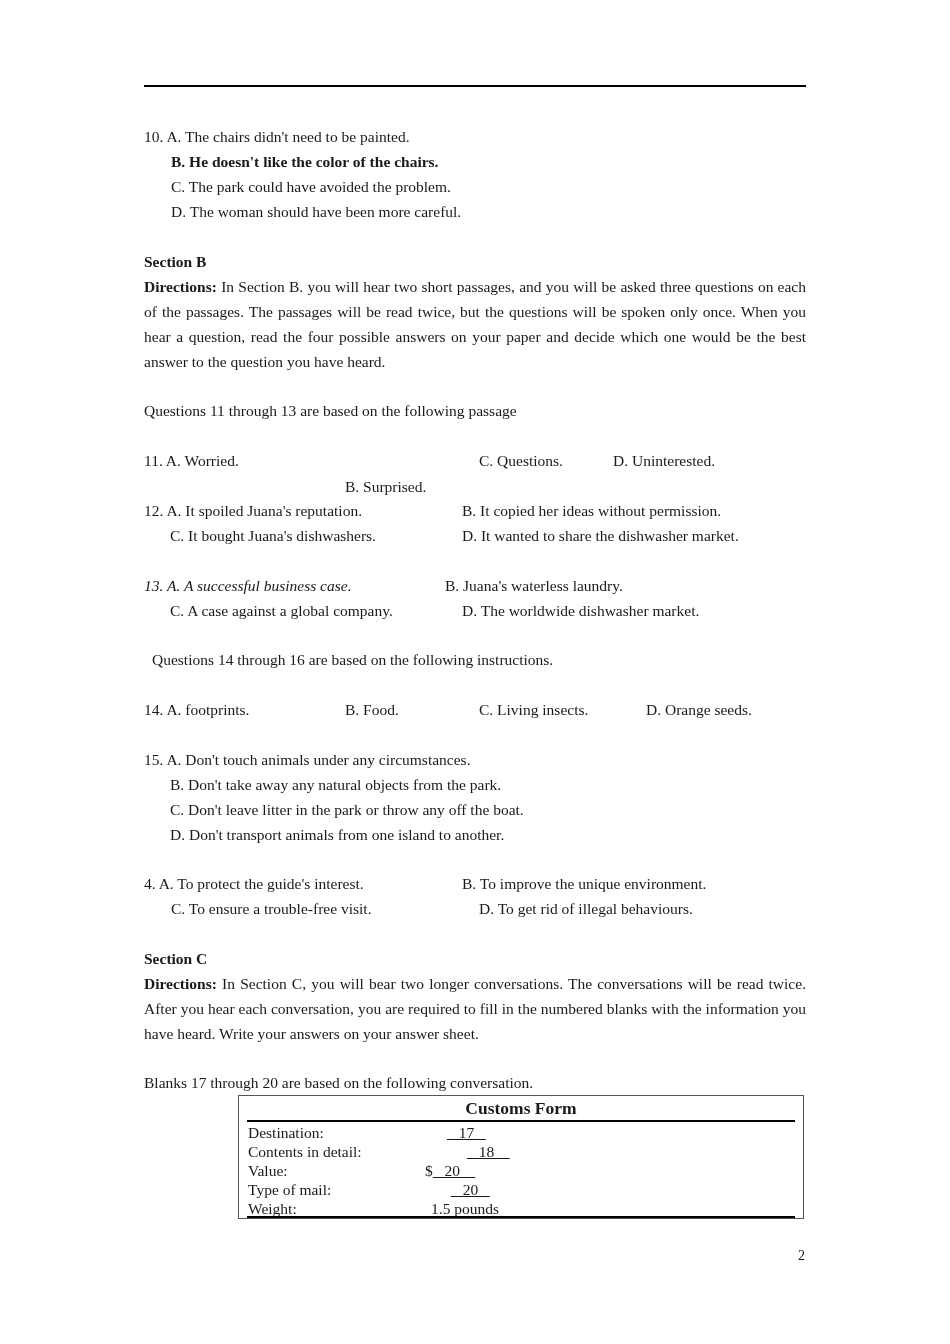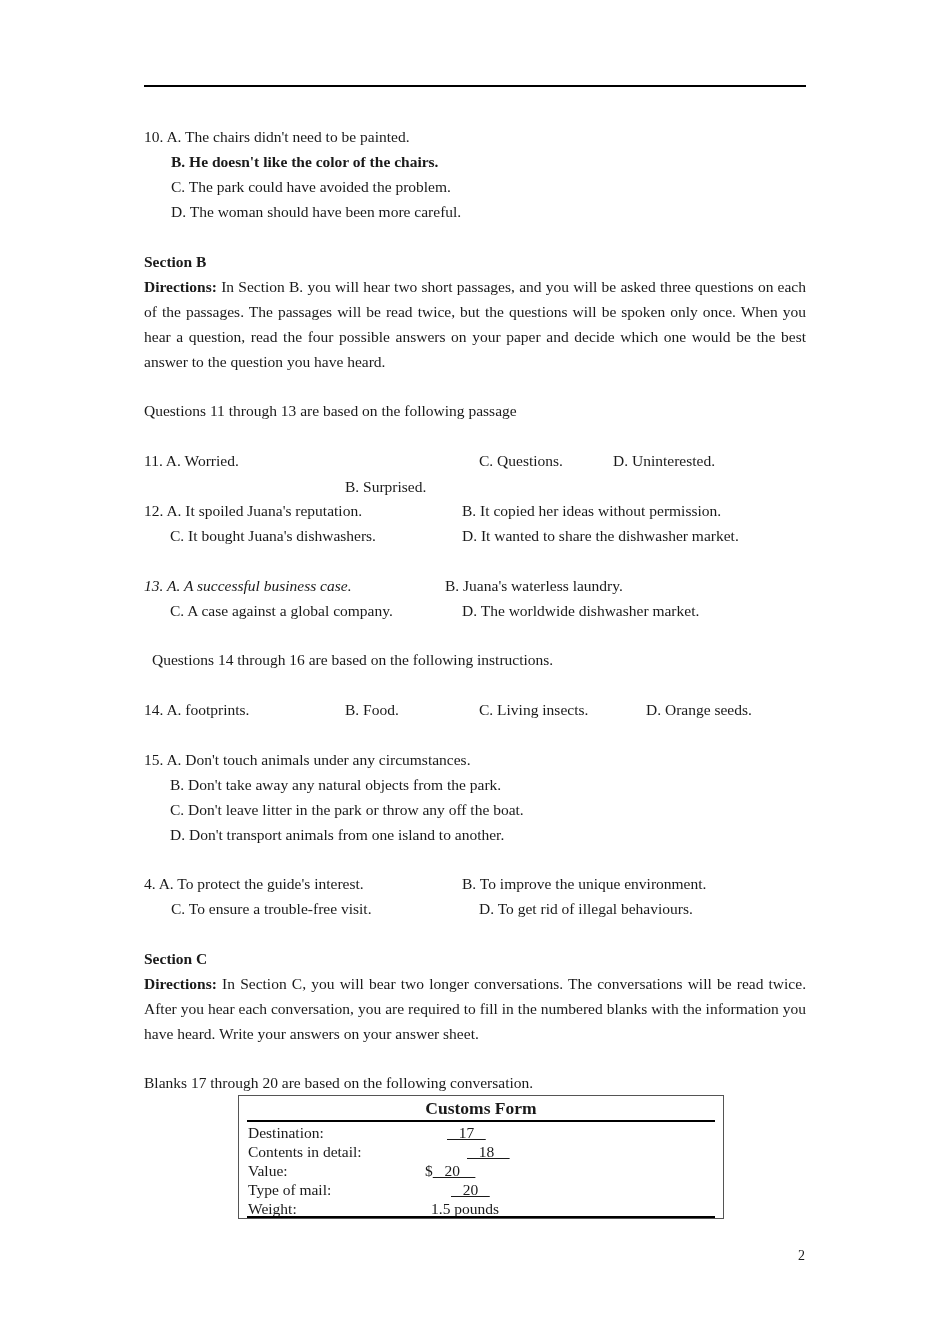--- a/index.html
+++ b/index.html
@@ -7,21 +7,21 @@
     width: 950px; height: 1344px; position: relative; overflow: hidden;
     font-family: "Liberation Serif", "DejaVu Serif", serif;
     font-size: 15.5px; color: #1a1a1a;
   }
   .rule { position: absolute; left: 144px; top: 85px; width: 662px; height: 2px; background: #000; }
   .line { position: absolute; white-space: nowrap; line-height: 20px; }
   .b { font-weight: bold; }
   .para { position: absolute; left: 144px; width: 662px; line-height: 25px; text-align: justify; text-align-last: left; }
   .pagenum { position: absolute; left: 798px; top: 1248px; font-size: 14px; }
   
-  .form { position: absolute; left: 238px; top: 1095px; width: 486px; height: 124px; border: 1px solid #555; box-sizing: border-box; }
+  .form { position: absolute; left: 238px; top: 1095px; width: 566px; height: 124px; border: 1px solid #555; box-sizing: border-box; }
   .form-title { position: absolute; left: 0; right: 0; top: 2px; text-align: center; font-weight: bold; font-size: 17.5px; }
   .form-title-rule { position: absolute; left: 8px; right: 8px; top: 24px; height: 2px; background: #000; }
   .form-row { position: absolute; left: 9px; white-space: nowrap; line-height: 19px; }
   .form-val { position: absolute; white-space: nowrap; line-height: 19px; }
   .blank { text-decoration: underline; white-space: pre; }
   .form-bottom-rule { position: absolute; left: 8px; right: 8px; top: 120px; height: 1.5px; background: #000; }
 </style>
 </head>
 <body>
 

